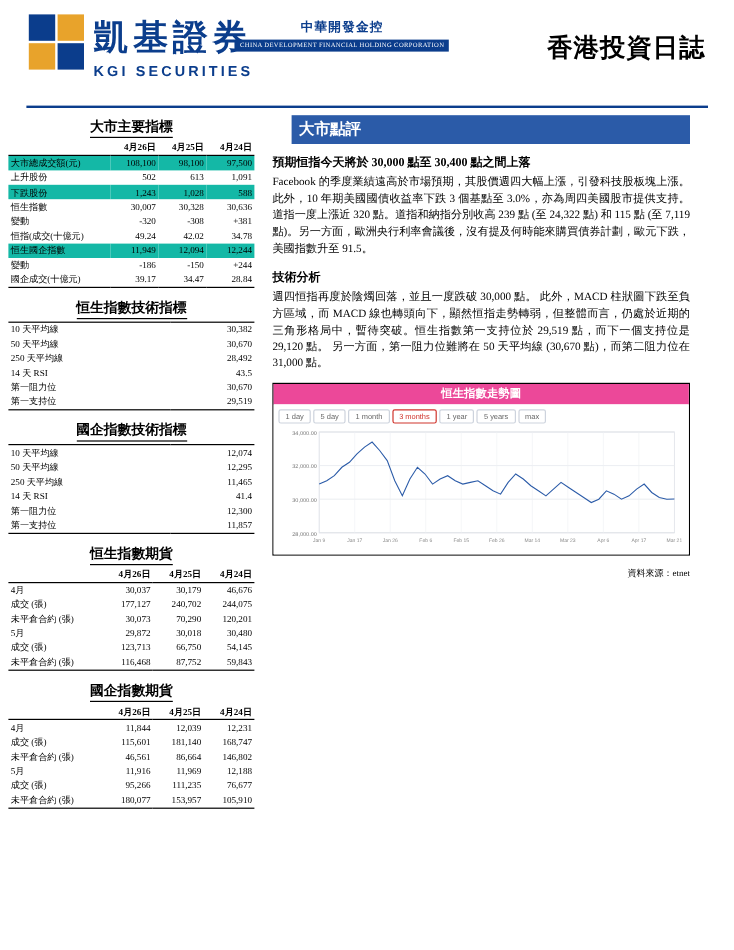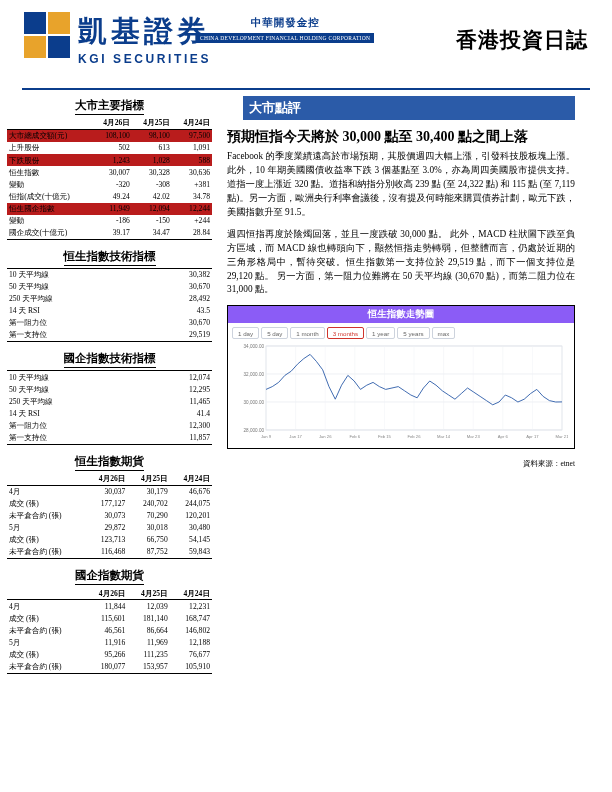--- a/index.html
+++ b/index.html
@@ -46,32 +46,32 @@
 
   
   table.tbl{border-collapse:collapse;width:100%;font-size:7.6px;font-family:"Liberation Serif",serif;}
   table.tbl th, table.tbl td{padding:1.3px 2px;line-height:1.25;}
   table.tbl th{font-weight:bold;text-align:right;font-size:7.6px;}
   table.tbl td.lbl{text-align:left;}
   table.tbl td.num{text-align:right;}
   tr.hdr th{border-bottom:1px solid #000;}
   .tbl-top{border-top:1px solid #000;}
   .tbl-bottom{border-bottom:1px solid #000;}
-  .row-shade td{background:#b91c1c;}
+  .row-shade td{background:#14b8a6;}
   .spacer{height:7px;}
 
   
   .blue-head{
     background:#2b5ba8;color:#fff;font-size:13px;font-weight:bold;
     padding:3px 6px;margin-bottom:6px;margin-left:16px;
   }
-  .body-head{font-size:14px;font-weight:bold;margin:8px 0 4px 0;}
+  .body-head{font-size:10px;font-weight:bold;margin:8px 0 4px 0;}
   p.body{font-size:9.3px;line-height:1.5;text-align:justify;margin:0 0 8px 0;}
   .chart-box{border:1px solid #000;margin-top:8px;padding:0;}
-  .chart-title{background:#8b5cf6;color:#fff;font-size:9.5px;font-weight:bold;text-align:center;padding:2px 0;}
+  .chart-title{background:#ec4899;color:#fff;font-size:9.5px;font-weight:bold;text-align:center;padding:2px 0;}
   .chart-inner{background:#fff;padding:4px 4px 2px 4px;}
   .rangebar{display:flex;gap:2px;justify-content:flex-start;align-items:center;font-family:"Liberation Sans",sans-serif;font-size:6.2px;margin-bottom:3px;}
   .rangebar .rb{border:1px solid #cdd3dd;color:#666;padding:1.5px 5px;border-radius:2px;background:#fff;}
   .rangebar .rb.active{color:#d0342c;border-color:#d0342c;}
   .chart-svg{display:block;}
   .src{font-size:7.5px;text-align:right;margin-top:10px;}
 
   .clearfix::after{content:"";display:block;clear:both;}
 </style>
 </head>
@@ -345,20 +345,21 @@
         </tr>
       </tbody>
         </table>
 
     </div>
 
     <div class="col-right">
       <div class="blue-head">大市點評</div>
       <div class="body-head">預期恒指今天將於 30,000 點至 30,400 點之間上落</div>
       <p class="body">Facebook 的季度業績遠高於市場預期，其股價週四大幅上漲，引發科技股板塊上漲。此外，10 年期美國國債收益率下跌 3 個基點至 3.0%，亦為周四美國股市提供支持。 道指一度上漲近 320 點。道指和納指分別收高 239 點 (至 24,322 點) 和 115 點 (至 7,119 點)。另一方面，歐洲央行利率會議後，沒有提及何時能來購買債券計劃，歐元下跌，美國指數升至 91.5。</p>
+      <div class="body-head">技術分析</div>
       <p class="body">週四恒指再度於陰燭回落，並且一度跌破 30,000 點。 此外，MACD 柱狀圖下跌至負方區域，而 MACD 線也轉頭向下，顯然恒指走勢轉弱，但整體而言，仍處於近期的三角形格局中，暫待突破。恒生指數第一支持位於 29,519 點，而下一個支持位是 29,120 點。 另一方面，第一阻力位難將在 50 天平均線 (30,670 點)，而第二阻力位在 31,000 點。</p>
 
       <div class="chart-box">
         <div class="chart-title">恒生指數走勢圖</div>
         <div class="chart-inner">
           <div class="rangebar">
             <span class="rb">1 day</span>
             <span class="rb">5 day</span>
             <span class="rb">1 month</span>
             <span class="rb active">3 months</span>

